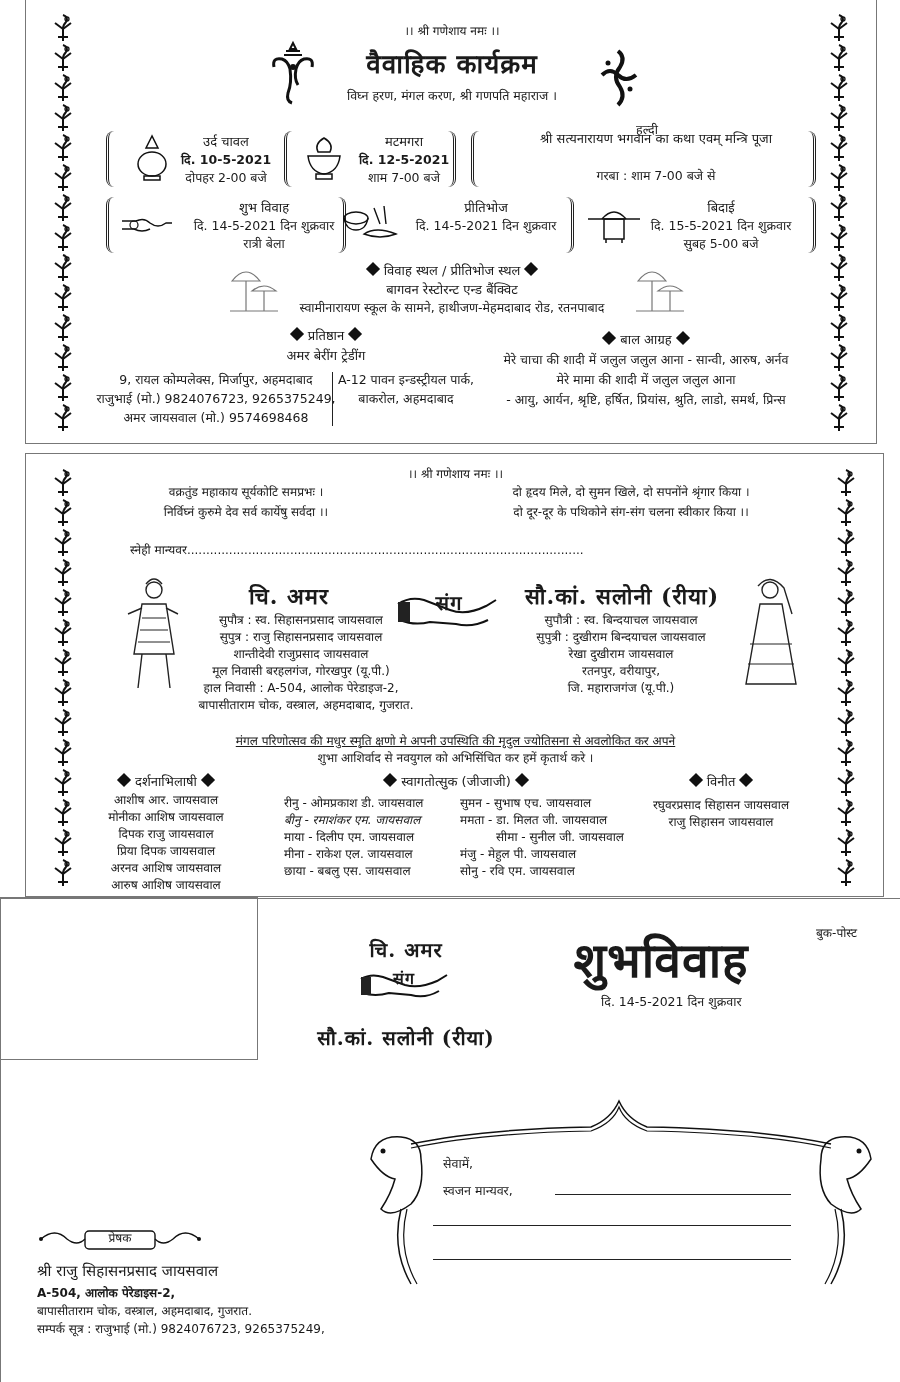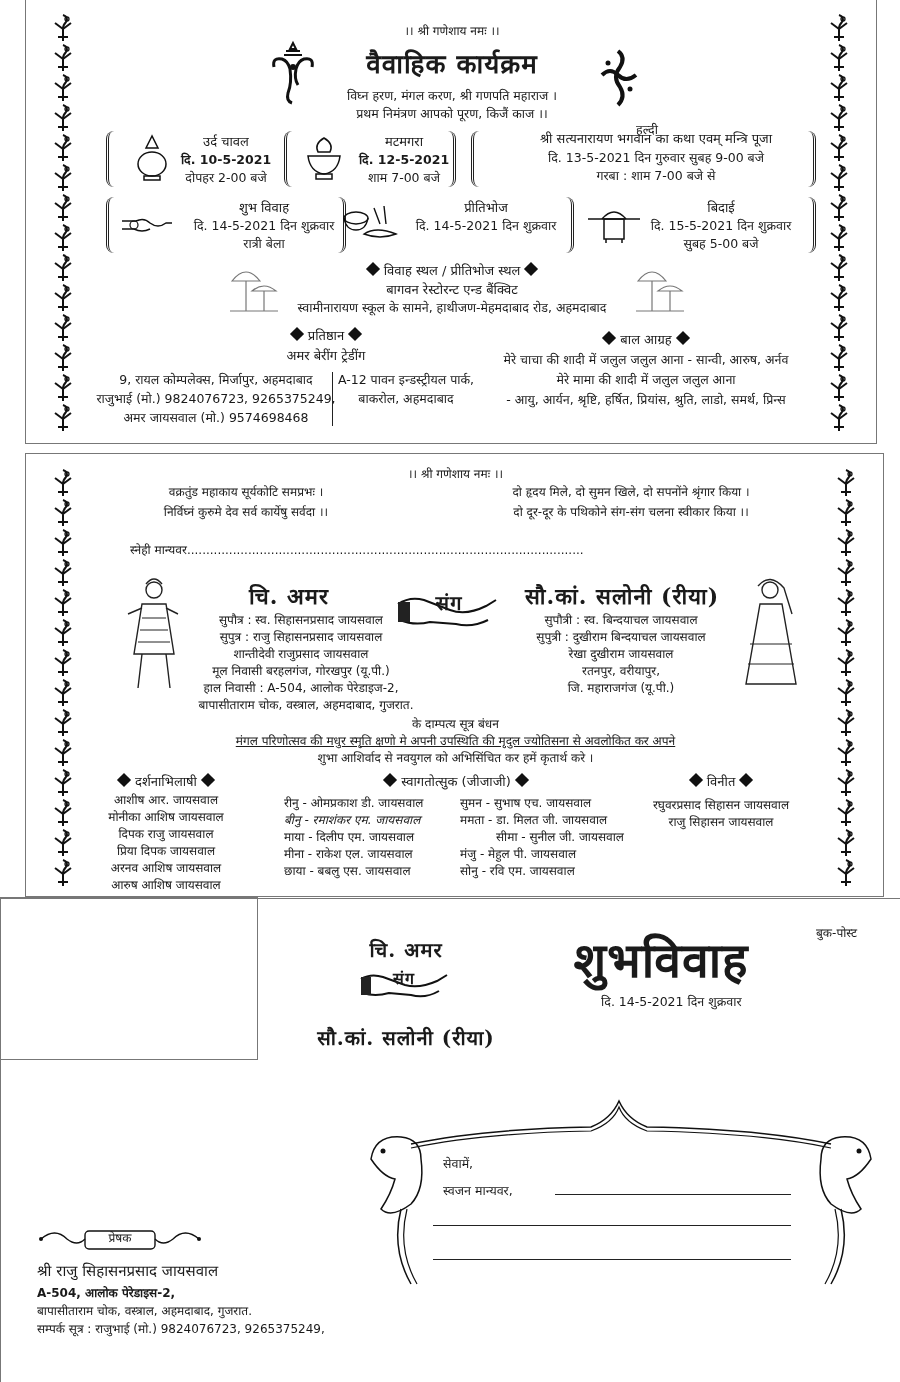--- a/index.html
+++ b/index.html
@@ -151,21 +151,20 @@
 
   <svg class="abs" style="left:570px; top:48px;" width="46" height="62" viewBox="0 0 46 62">
     <path d="M22 4 Q30 10 24 20 Q16 30 24 40 Q30 50 22 58" stroke="#111" stroke-width="4" fill="none"></path>
     <path d="M6 28 Q14 20 22 28 Q30 36 40 28" stroke="#111" stroke-width="4" fill="none"></path>
     <circle cx="12" cy="16" r="2.5" fill="#111"></circle>
       <circle cx="34" cy="42" r="2.5" fill="#111"></circle>
   </svg>
 
   <div class="abs c big-title" style="left:0; width:852px; top:46px; font-size:26px; line-height:38px;">वैवाहिक कार्यक्रम</div>
   <div class="abs c md" style="left:0; width:852px; top:88px;">विघ्न हरण, मंगल करण, श्री गणपति महाराज ।</div>
-  <div class="abs c md" style="left:0; width:852px; top:106px;">प्रथम निमंत्रण आपको पूरण, किजैं काज ।।</div>
   <div class="abs md" style="left:610px; top:122px;">हल्दी</div>
 
   <div class="bracket" style="left:80px; top:132px; height:56px; border-left:3px double #222; border-radius:8px 0 0 8px;"></div>
   <svg class="abs" style="left:108px; top:135px;" width="36" height="48" viewBox="0 0 36 48">
     <path d="M18 2 L12 14 H24 Z" fill="none" stroke="#111" stroke-width="1.5"></path>
     <ellipse cx="18" cy="30" rx="14" ry="12" fill="none" stroke="#111" stroke-width="1.5"></ellipse>
     <rect x="10" y="42" width="16" height="4" fill="none" stroke="#111" stroke-width="1.5"></rect>
   </svg>
   <div class="abs c hd" style="left:140px; width:120px; top:133px;">उर्द चावल</div>
   <div class="abs c md b" style="left:140px; width:120px; top:152px;">दि. 10-5-2021</div>
@@ -177,21 +176,20 @@
     <path d="M4 22 H36 Q34 38 20 40 Q6 38 4 22 Z" fill="none" stroke="#111" stroke-width="1.5"></path>
     <rect x="12" y="40" width="16" height="5" fill="none" stroke="#111" stroke-width="1.5"></rect>
   </svg>
   <div class="abs c hd" style="left:318px; width:120px; top:133px;">मटमगरा</div>
   <div class="abs c md b" style="left:318px; width:120px; top:152px;">दि. 12-5-2021</div>
   <div class="abs c md" style="left:318px; width:120px; top:170px;">शाम 7-00 बजे</div>
   <div class="bracket" style="left:420px; top:132px; height:56px; border-right:3px double #222; border-radius:0 8px 8px 0;"></div>
 
   <div class="bracket" style="left:445px; top:132px; height:56px; border-left:3px double #222; border-radius:8px 0 0 8px;"></div>
   <div class="abs c hd" style="left:460px; width:340px; top:130px;">श्री सत्यनारायण भगवान का कथा एवम् मन्त्रि पूजा</div>
-  <div class="abs c md" style="left:460px; width:340px; top:150px;">दि. 13-5-2021 दिन गुरुवार सुबह 9-00 बजे</div>
   <div class="abs c md" style="left:460px; width:340px; top:168px;">गरबा : शाम 7-00 बजे से</div>
   <div class="bracket" style="left:780px; top:132px; height:56px; border-right:3px double #222; border-radius:0 8px 8px 0;"></div>
 
   <div class="bracket" style="left:80px; top:198px; height:56px; border-left:3px double #222; border-radius:8px 0 0 8px;"></div>
   <svg class="abs" style="left:94px; top:212px;" width="54" height="26" viewBox="0 0 54 26">
     <path d="M2 10 H16 Q24 6 30 12 Q38 18 46 12 H52 M2 18 H14 Q22 22 30 18" fill="none" stroke="#111" stroke-width="1.5"></path>
     <circle cx="14" cy="14" r="4" fill="none" stroke="#111" stroke-width="1.2"></circle>
   </svg>
   <div class="abs c hd" style="left:148px; width:180px; top:199px;">शुभ विवाह</div>
   <div class="abs c md" style="left:148px; width:180px; top:218px;">दि. 14-5-2021 दिन शुक्रवार</div>
@@ -224,21 +222,21 @@
     <path d="M18 20 V50 M36 30 V50 M2 50 H50" stroke="#777" stroke-width="1.2"></path>
   </svg>
   <svg class="abs" style="left:608px; top:262px;" width="52" height="56" viewBox="0 0 52 56">
     <path d="M4 20 Q18 2 32 20 Z M24 30 Q36 20 48 30 Z" fill="none" stroke="#777" stroke-width="1.2"></path>
     <path d="M18 20 V50 M36 30 V50 M2 50 H50" stroke="#777" stroke-width="1.2"></path>
   </svg>
   <div class="abs c hd" style="left:0; width:852px; top:262px;">
     <span class="diamond"></span><span>विवाह स्थल / प्रीतिभोज स्थल</span><span class="diamond"></span>
   </div>
   <div class="abs c hd" style="left:0; width:852px; top:281px;">बागवन रेस्टोरन्ट एन्ड बैंक्विट</div>
-  <div class="abs c md" style="left:0; width:852px; top:300px;">स्वामीनारायण स्कूल के सामने, हाथीजण-मेहमदाबाद रोड, अहमदाबाद</div>
+  <div class="abs c md" style="left:0; width:852px; top:300px;">स्वामीनारायण स्कूल के सामने, हाथीजण-मेहमदाबाद रोड, रतनपाबाद</div>
 
   <div class="abs c hd" style="left:200px; width:200px; top:327px;">
     <span class="diamond"></span><span>प्रतिष्ठान</span><span class="diamond"></span>
   </div>
   <div class="abs c hd" style="left:200px; width:200px; top:347px;">अमर बेरींग ट्रेडींग</div>
   <div class="abs c md" style="left:60px; width:260px; top:372px;text-align:center;">9, रायल कोम्पलेक्स, मिर्जापुर, अहमदाबाद</div>
   <div class="abs c md" style="left:60px; width:260px; top:391px;">राजुभाई (मो.) 9824076723, 9265375249,</div>
   <div class="abs c md" style="left:60px; width:260px; top:410px;">अमर जायसवाल (मो.) 9574698468</div>
   <div class="abs" style="left:306px; top:373px; width:0; height:54px; border-left:1.5px solid #222;"></div>
   <div class="abs c md" style="left:300px; width:160px; top:372px;">A-12 पावन इन्डस्ट्रीयल पार्क,</div>
@@ -406,21 +404,20 @@
   <div class="abs c sm" style="left:490px; width:210px; top:192px;">रेखा दुखीराम जायसवाल</div>
   <div class="abs c sm" style="left:490px; width:210px; top:209px;">रतनपुर, वरीयापुर,</div>
   <div class="abs c sm" style="left:490px; width:210px; top:226px;">जि. महाराजगंज (यू.पी.)</div>
   <svg class="abs" style="left:710px; top:120px;" width="70" height="120" viewBox="0 0 70 120">
     <circle cx="34" cy="16" r="8" fill="none" stroke="#222" stroke-width="1.4"></circle>
     <path d="M22 12 Q34 -2 48 14 L56 40" fill="none" stroke="#222" stroke-width="1.4"></path>
     <path d="M24 30 H46 L60 110 H10 Z" fill="none" stroke="#222" stroke-width="1.4"></path>
     <path d="M14 70 H56 M12 90 H58" stroke="#222" stroke-width="1"></path>
   </svg>
 
-  <div class="abs c sm" style="left:0; width:859px; top:262px;">के दाम्पत्य सूत्र बंधन</div>
   <div class="abs c sm" style="left:0; width:859px; top:279px;text-decoration:underline;">मंगल परिणोत्सव की मधुर स्मृति क्षणो मे अपनी उपस्थिति की मृदुल ज्योतिसना से अवलोकित कर अपने</div>
   <div class="abs c sm" style="left:0; width:859px; top:296px;">शुभा आशिर्वाद से नवयुगल को अभिसिंचित कर हमें कृतार्थ करे ।</div>
 
   <div class="abs c hd" style="left:60px; width:160px; top:318px;">
     <span class="diamond"></span><span>दर्शनाभिलाषी</span><span class="diamond"></span>
   </div>
   <div class="abs c sm" style="left:60px; width:160px; top:338px;">आशीष आर. जायसवाल</div>
   <div class="abs c sm" style="left:60px; width:160px; top:355px;">मोनीका आशिष जायसवाल</div>
   <div class="abs c sm" style="left:60px; width:160px; top:372px;">दिपक राजु जायसवाल</div>
   <div class="abs c sm" style="left:60px; width:160px; top:389px;">प्रिया दिपक जायसवाल</div>

